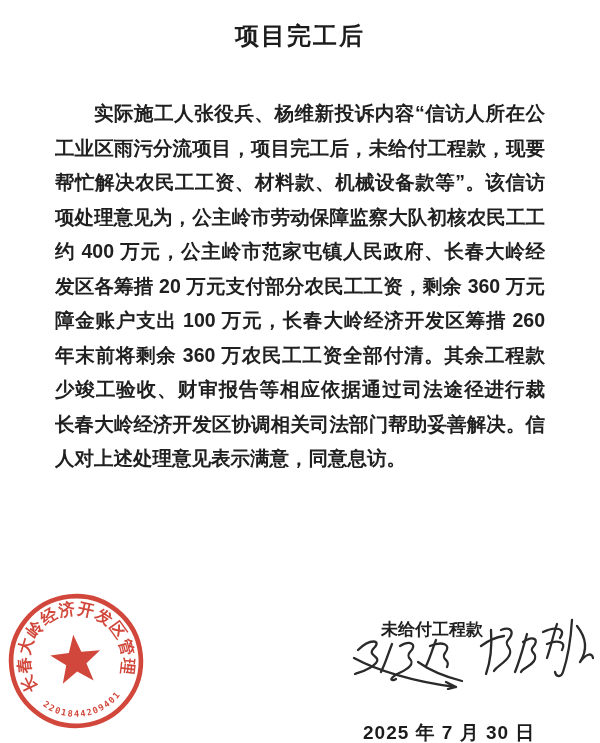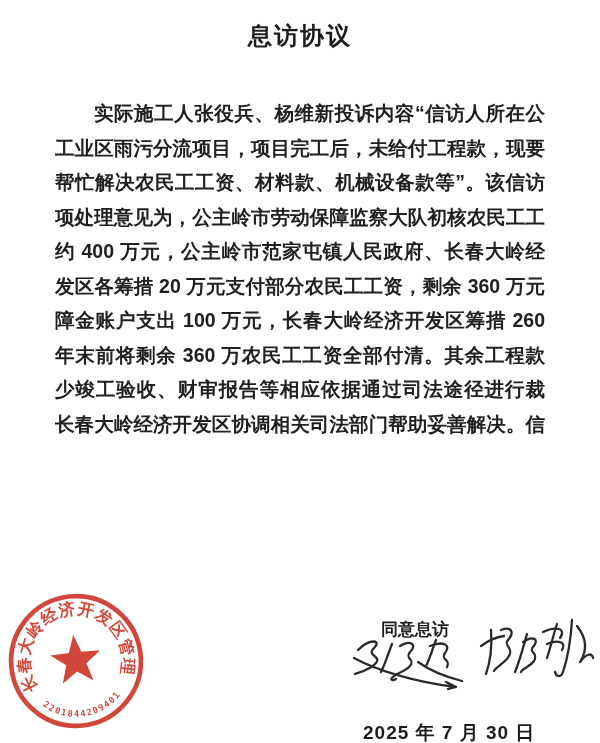--- a/index.html
+++ b/index.html
@@ -90,53 +90,54 @@
     color:#1c1c1c;
     letter-spacing:1px;
     margin-top:37px;
   }
 </style>
 </head>
 <body>
 
 <div class="page">
 
-  <h1 class="doc-title">息访协议</h1>
+  <h1 class="doc-title">项目完工后</h1>
 
   <div class="body-text">
       <div class="body-line indent">实际施工人张役兵、杨维新投诉内容“信访人所在公司</div>
       <div class="body-line">工业区雨污分流项目，项目完工后，未给付工程款，现要求</div>
       <div class="body-line">帮忙解决农民工工资、材料款、机械设备款等”。该信访事</div>
       <div class="body-line">项处理意见为，公主岭市劳动保障监察大队初核农民工工资</div>
       <div class="body-line">约 400 万元，公主岭市范家屯镇人民政府、长春大岭经济开</div>
       <div class="body-line">发区各筹措 20 万元支付部分农民工工资，剩余 360 万元农</div>
       <div class="body-line">障金账户支出 100 万元，长春大岭经济开发区筹措 260 万元，</div>
       <div class="body-line">年末前将剩余 360 万农民工工资全部付清。其余工程款因缺</div>
       <div class="body-line">少竣工验收、财审报告等相应依据通过司法途径进行裁定，</div>
       <div class="body-line">长春大岭经济开发区协调相关司法部门帮助妥善解决。信访</div>
+      <div class="body-line last">人对上述处理意见表示满意，同意息访。</div>
     </div>
 
   <div class="footer">
 
     <svg class="seal" viewBox="0 0 144 144" aria-hidden="true">
       <defs>
         <path id="sealArcTop" d="M 32.2 95 A 46 46 0 1 1 111.8 95" fill="none"></path>
         <path id="sealArcBottom" d="M 33.1 110.9 A 55 55 0 0 0 110.9 110.9" fill="none"></path>
       </defs>
       <circle class="ring" cx="72" cy="72" r="64"></circle>
       <polygon class="star" points="72,46 78.2,63.5 96.7,64 82,75.2 87.3,93 72,82.5 56.7,93 62,75.2 47.3,64 65.8,63.5"></polygon>
       <text class="arc-text">
         <textPath href="#sealArcTop" xlink:href="#sealArcTop" startOffset="0">长春大岭经济开发区管理委员会</textPath>
       </text>
       <text class="serial">
         <textPath href="#sealArcBottom" xlink:href="#sealArcBottom" startOffset="2">2201844209401</textPath>
       </text>
     </svg>
 
-    <div class="sign-label">同意息访</div>
+    <div class="sign-label">未给付工程款</div>
 
     <svg class="sig sig-zhang" width="140" height="58" viewBox="0 0 140 58" aria-hidden="true">
       <path d="M10 18 C22 6 34 8 26 16 C18 24 34 24 28 31 C22 38 12 40 7 42"></path>
       <path d="M6 26 C28 38 66 50 108 55 M108 55 L98 50 M108 55 L100 57"></path>
       <path d="M44 12 C40 22 38 30 33 40"></path>
       <path d="M52 14 C62 8 70 12 62 20 C56 27 68 27 62 34 C57 40 48 41 44 46 C42 48 45 49 48 47"></path>
       <path d="M88 8 C84 18 82 26 78 34"></path>
       <path d="M82 14 C94 9 104 12 97 21 C92 28 103 27 99 35"></path>
       <path d="M70 30 C84 40 98 45 114 49"></path>
     </svg>

